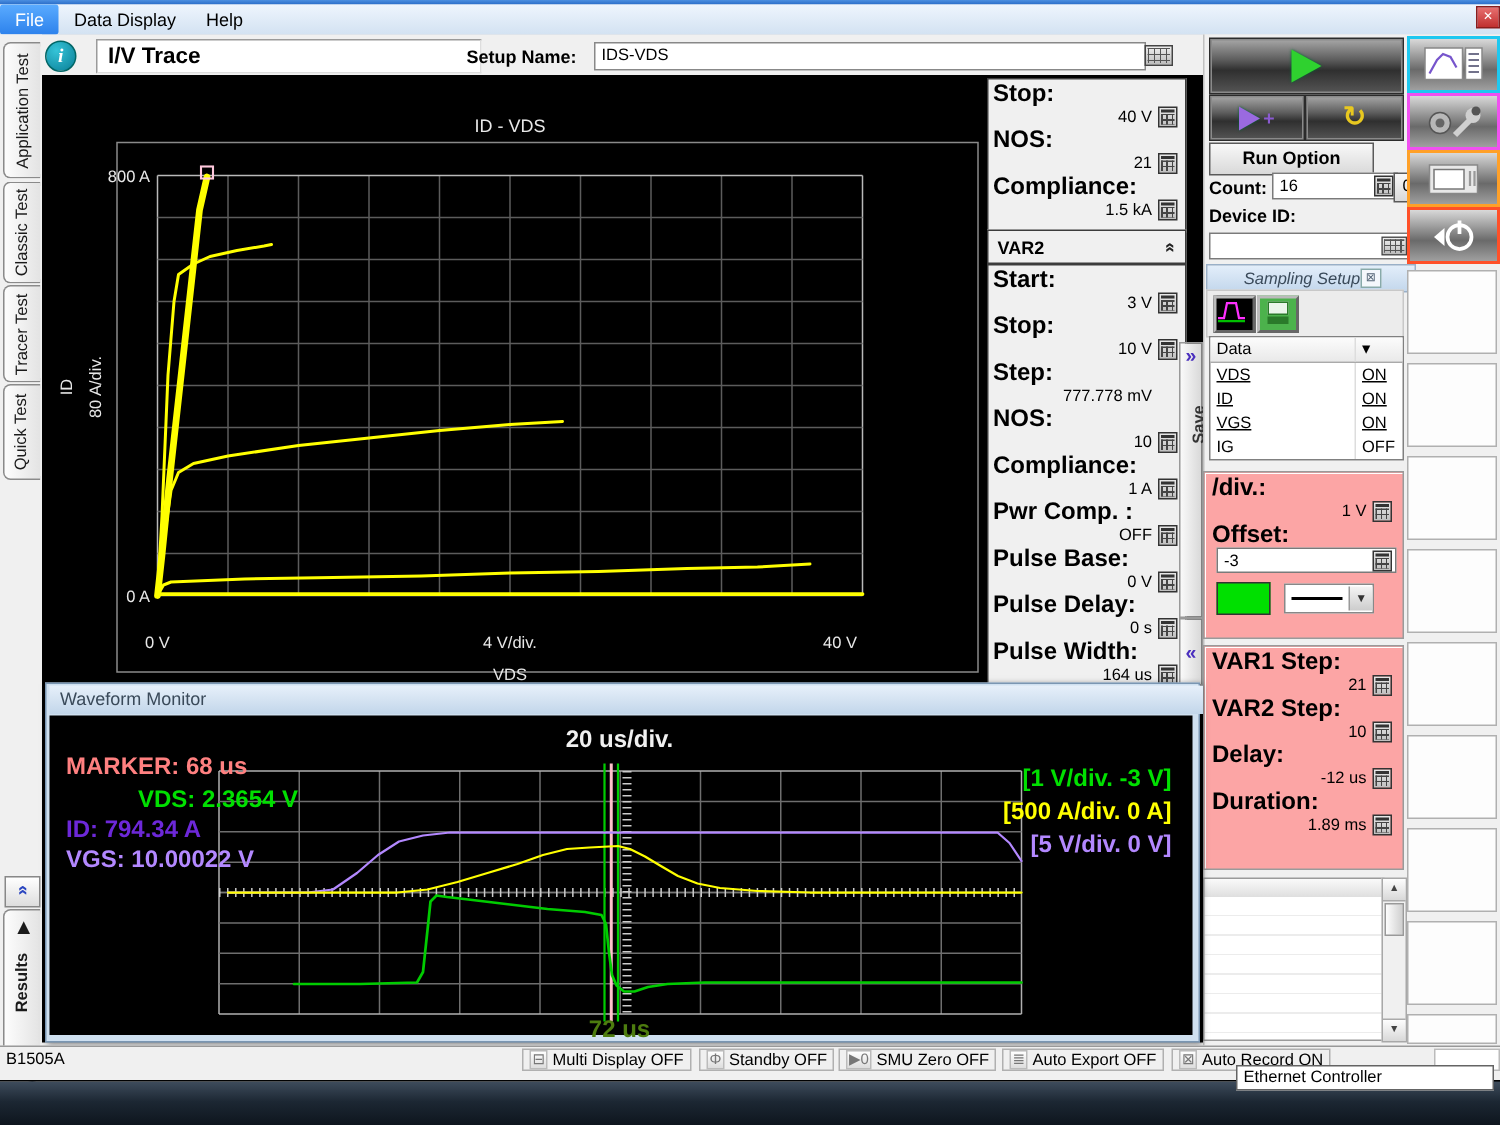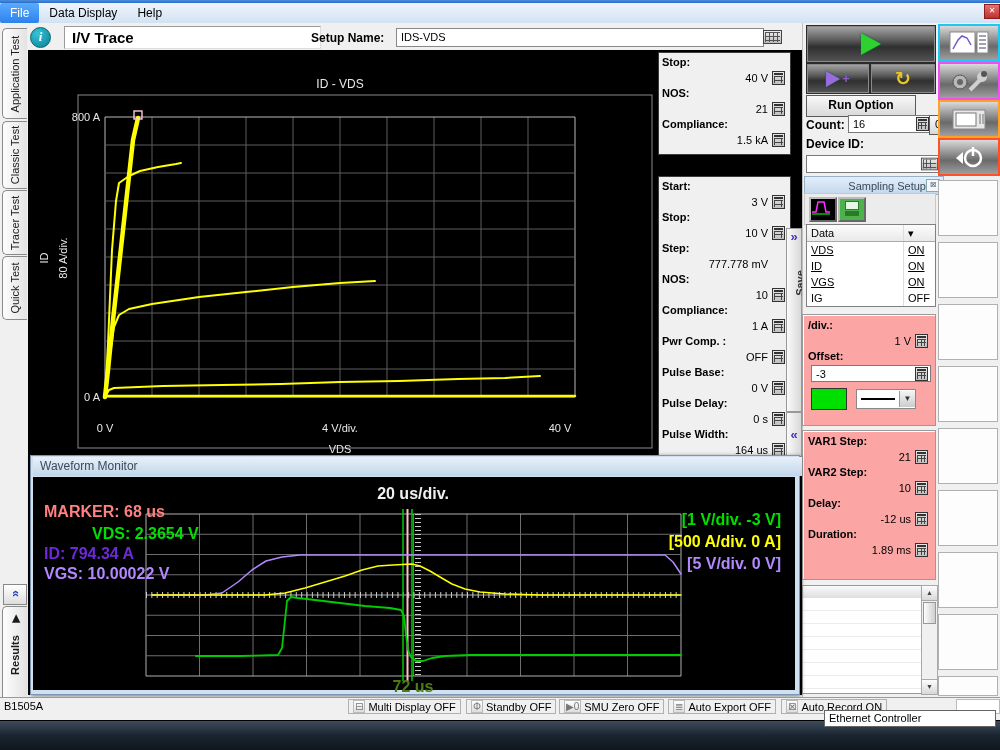--- a/index.html
+++ b/index.html
@@ -24,21 +24,21 @@
   .vtab{position:absolute;left:2px;width:24px;border:1px solid #8a8a8a;border-right:none;border-radius:5px 0 0 5px;background:linear-gradient(to right,#fdfdfd,#e3e3e3);display:flex;align-items:center;justify-content:center;}
   .vtab span{transform:rotate(-90deg);white-space:nowrap;font-size:11px;color:#1a1a1a;}
   .collapse-btn{left:3px;top:584px;width:22px;height:19px;border:1px solid #888;background:linear-gradient(#fff,#ddd);text-align:center;}
   .collapse-btn span{display:inline-block;transform:rotate(90deg);color:#2b46c0;font-weight:bold;font-size:12px;line-height:17px;}
   .results-arrow{position:absolute;top:5px;left:8px;font-size:8px;color:#000;transform:none;}
   
   .black-main{left:28px;top:50px;width:774px;height:645px;background:#000;}
   svg text{font-family:"Liberation Sans","DejaVu Sans",sans-serif;}
   
   .param-box{background:#f0f0f0;border:1px solid #3c3c3c;padding:2px 3px;}
-  .prow{height:15px;line-height:15px;font-weight:bold;font-size:11px;white-space:nowrap;}
+  .prow{height:15px;line-height:15px;font-weight:bold;font-size:16px;white-space:nowrap;}
   .pval{height:16px;display:flex;justify-content:flex-end;align-items:center;gap:4px;padding-right:2px;font-size:11px;}
   .ki{width:11px;height:12px;border:1px solid #333;background:linear-gradient(#e8e8e8,#bfbfbf);position:relative;flex:0 0 auto;}
   .ki::before{content:"";position:absolute;left:1px;right:1px;top:1px;height:2px;background:#333;}
   .ki::after{content:"";position:absolute;left:1px;right:1px;top:4px;bottom:1px;background-image:repeating-linear-gradient(to right,#444 0 1px,transparent 1px 3.5px),repeating-linear-gradient(to bottom,#444 0 1px,transparent 1px 3.5px);}
   .noicon .ki{visibility:hidden;}
   .var2-head{background:#f0f0f0;border:1px solid #3c3c3c;display:flex;align-items:center;justify-content:space-between;padding:0 6px;font-weight:bold;font-size:12px;}
   .chev-up{transform:rotate(90deg);font-weight:bold;color:#222;}
   
   .save-bar{background:linear-gradient(to right,#fafafa,#d8d8d8);border:1px solid #999;}
   .save-bar .chev{color:#4a2fbe;font-weight:bold;font-size:13px;text-align:center;display:block;}
@@ -46,21 +46,21 @@
   .save-text span{display:inline-block;transform:rotate(-90deg);font-weight:bold;font-size:11px;color:#333;}
   
   .right-panel{left:802px;top:23px;width:198px;height:674px;background:#f0f0f0;border-left:1px solid #c0c0c0;}
   .metal{background:linear-gradient(180deg,#a8a8a8,#5e5e5e 38%,#2f2f2f 58%,#555);border:1px solid #2b2b2b;box-shadow:inset 0 0 0 1px #8a8a8a;display:flex;align-items:center;justify-content:center;}
   .play-tri{width:0;height:0;border-left:20px solid #2fd12f;border-top:11px solid transparent;border-bottom:11px solid transparent;filter:drop-shadow(0 0 1px #063);}
   .play-tri.small{border-left:14px solid #9a6ae0;border-top:8px solid transparent;border-bottom:8px solid transparent;}
   .plus{color:#8a5ad0;font-weight:bold;font-size:13px;margin-left:2px;}
   .refresh{color:#e8c820;font-weight:bold;font-size:19px;line-height:19px;}
   .btn{background:linear-gradient(#f8f8f8,#d9d9d9);border:1px solid #5a5a5a;text-align:center;}
   .field{background:#fff;border:1px solid #7a7a7a;display:flex;align-items:center;justify-content:space-between;padding:0 2px 0 4px;}
-  .panel-title{background:linear-gradient(#e3eefa,#c3d7ec);border:1px solid #9ab0c8;color:#3a4a5a;display:flex;align-items:center;justify-content:flex-end;padding:0 3px 0 5px;font-size:11px;}
+  .panel-title{background:linear-gradient(#e3eefa,#c3d7ec);border:1px solid #9ab0c8;color:#3a4a5a;display:flex;align-items:center;justify-content:center;padding:0 3px 0 5px;font-size:11px;font-style:italic;}
   .xbox{width:12px;height:11px;border:1px solid #8aa;background:#f4f8fc;font-size:8px;line-height:10px;text-align:center;color:#567;}
   .tbl{background:#fff;border:1px solid #808080;}
   .tbl-h{display:flex;border-bottom:1px solid #aaa;background:linear-gradient(#fcfcfc,#e9e9e9);height:16px;line-height:16px;}
   .tbl-r{display:flex;height:16px;line-height:16px;}
   .c1{width:92px;padding-left:4px;border-right:1px solid #ddd;}
   .c2{flex:1;padding-left:4px;}
   .lnk{text-decoration:underline;}
   .gbox{background:#fca5a5;border:1px solid #9a9a9a;box-shadow:inset 1px 1px 0 #fff;}
   .swatch{width:34px;height:20px;background:#00e000;border:1px solid #333;}
   .line-dd{width:58px;height:18px;background:#fff;border:1px solid #888;display:flex;align-items:center;}
@@ -204,20 +204,24 @@
         <span>21</span>
         <span class="ki"></span>
       </div>
     <div class="prow">Compliance:</div>
     <div class="pval">
         <span>1.5 kA</span>
         <span class="ki"></span>
       </div>
   </div>
 
+  <div class="abs var2-head" style="left:658px;top:153px;width:119px;height:21px;">
+    <span>VAR2</span>
+    <span class="chev-up">«</span>
+  </div>
   <div class="abs param-box" style="left:658px;top:176px;width:125px;height:280px;">
     <div class="prow">Start:</div>
     <div class="pval">
         <span>3 V</span>
         <span class="ki"></span>
       </div>
     <div class="prow">Stop:</div>
     <div class="pval">
         <span>10 V</span>
         <span class="ki"></span>

